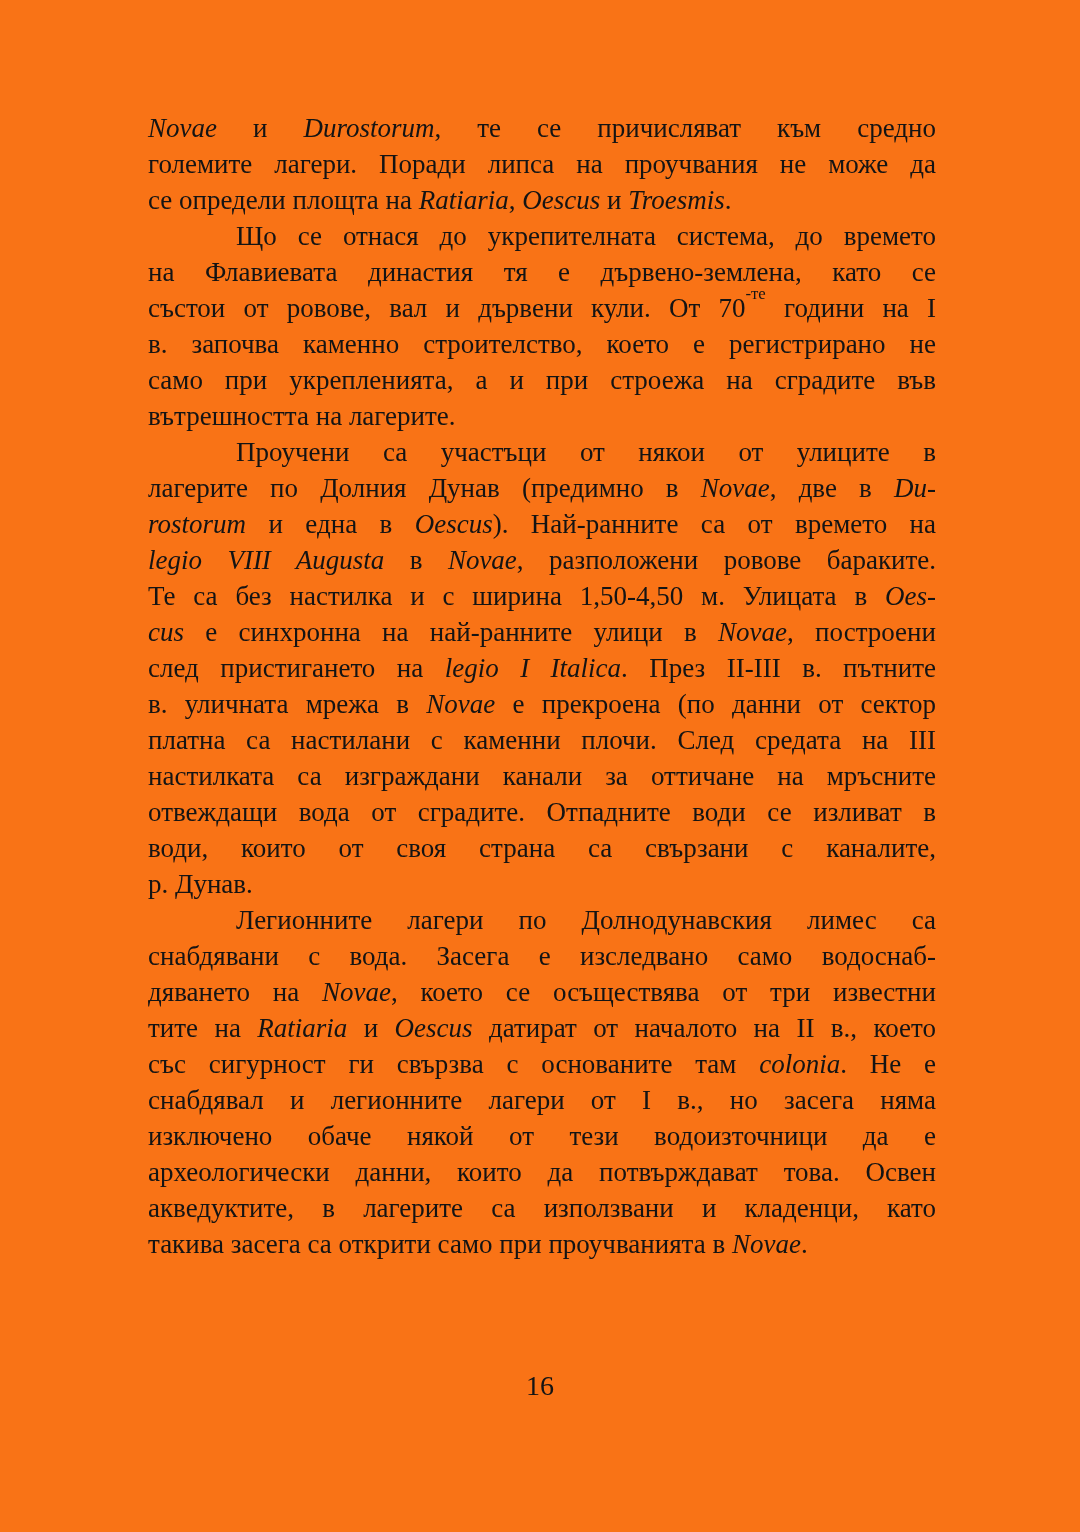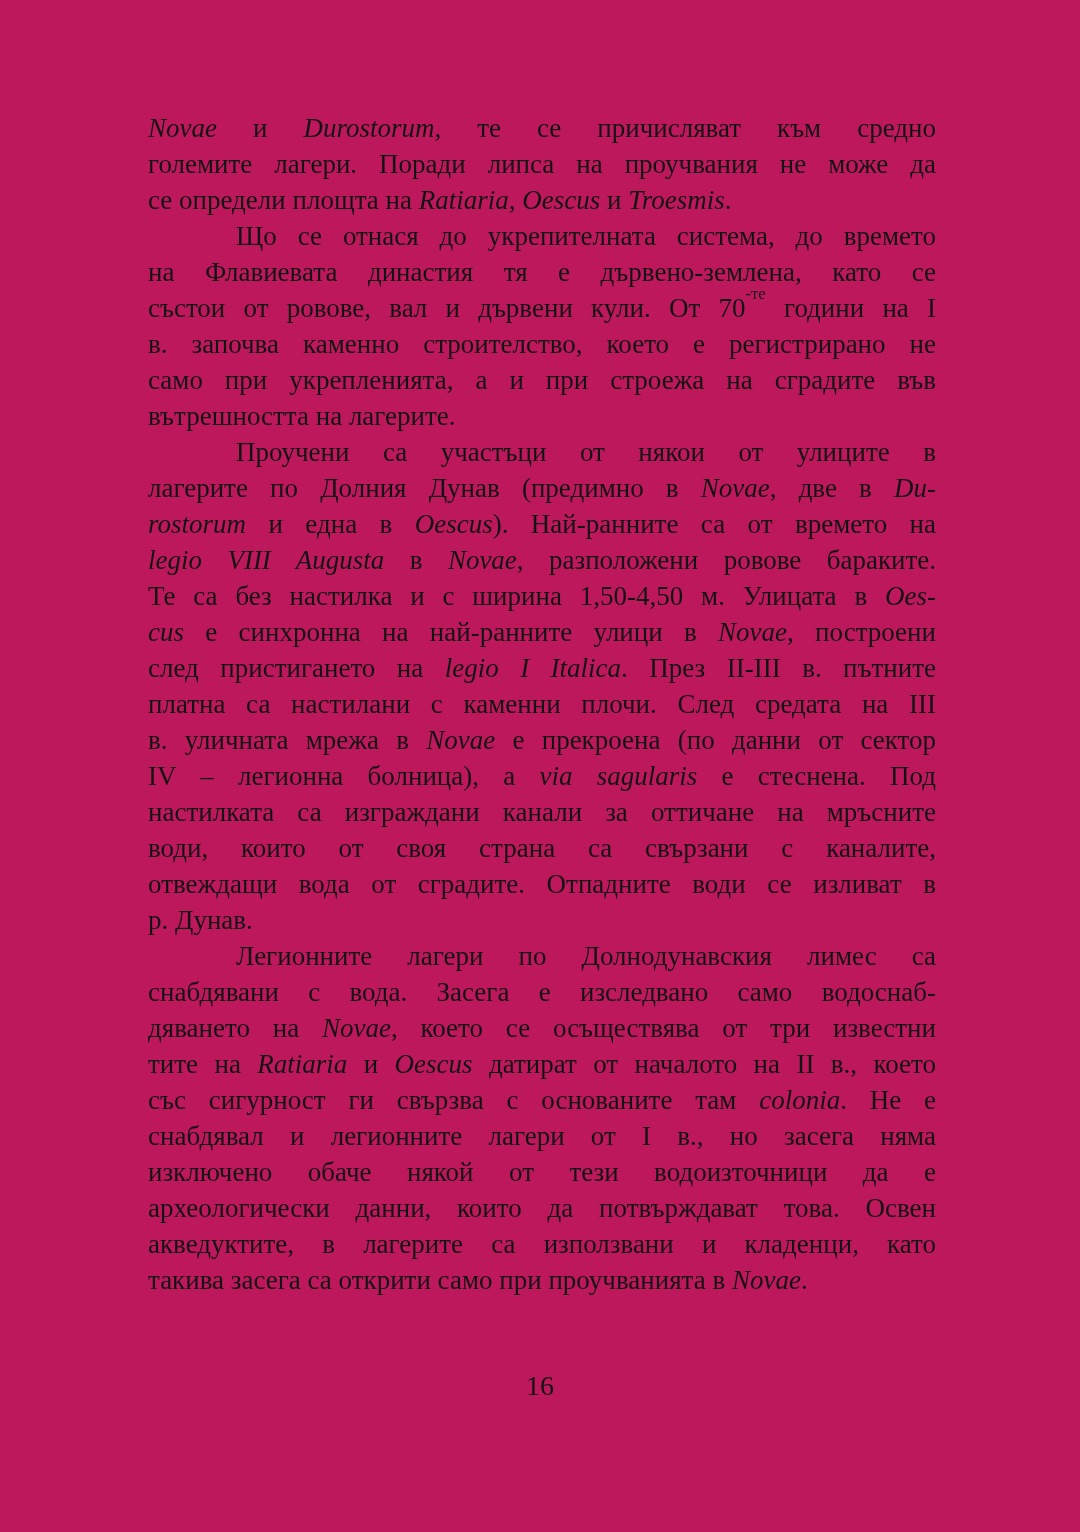--- a/index.html
+++ b/index.html
@@ -4,21 +4,21 @@
 <style>
   html, body {
     margin: 0;
     padding: 0;
     background: #ffffff;
   }
   .page {
     position: relative;
     width: 1080px;
     height: 1532px;
-    background: #be185d;
+    background: #f97316;
     font-family: "Liberation Serif", "DejaVu Serif", serif;
     color: #141414;
     overflow: hidden;
   }
   .text-block {
     position: absolute;
     left: 148px;
     top: 110px;
     width: 788px;
     font-size: 27px;
@@ -79,26 +79,25 @@
         <div class="line last"><span>вътрешността на лагерите.</span></div>
       </div>
       <div class="paragraph">
         <div class="line indent"><span>Проучени са участъци от някои от улиците в</span></div>
         <div class="line"><span>лагерите по Долния Дунав (предимно в </span><span class="italic">Novae</span><span>, две в </span><span class="italic">Du-</span></div>
         <div class="line"><span class="italic">rostorum</span><span> и една в </span><span class="italic">Oescus</span><span>). Най-ранните са от времето на</span></div>
         <div class="line"><span class="italic">legio VIII Augusta</span><span> в </span><span class="italic">Novae</span><span>, разположени ровове бараките.</span></div>
         <div class="line"><span>Те са без настилка и с ширина 1,50-4,50 м. Улицата в </span><span class="italic">Oes-</span></div>
         <div class="line"><span class="italic">cus</span><span> е синхронна на най-ранните улици в </span><span class="italic">Novae</span><span>, построени</span></div>
         <div class="line"><span>след пристигането на </span><span class="italic">legio I Italica</span><span>. През II-III в. пътните</span></div>
+        <div class="line"><span>в. уличната мрежа в </span><span class="italic">Novae</span><span> е прекроена (по данни от сектор</span></div>
         <div class="line"><span>платна са настилани с каменни плочи. След средата на III</span></div>
-        <div class="line"><span>в. уличната мрежа в </span><span class="italic">Novae</span><span> е прекроена (по данни от сектор</span></div>
-        <div class="line"><span>IV – легионна болница), а </span><span class="italic">via sagularis</span><span> е стеснена. Под</span></div>
         <div class="line"><span>настилката са изграждани канали за оттичане на мръсните</span></div>
+        <div class="line"><span>отвеждащи вода от сградите. Отпадните води се изливат в</span></div>
         <div class="line"><span>води, които от своя страна са свързани с каналите,</span></div>
-        <div class="line"><span>отвеждащи вода от сградите. Отпадните води се изливат в</span></div>
         <div class="line last"><span>р. Дунав.</span></div>
       </div>
       <div class="paragraph">
         <div class="line indent"><span>Легионните лагери по Долнодунавския лимес са</span></div>
         <div class="line"><span>снабдявани с вода. Засега е изследвано само водоснаб-</span></div>
         <div class="line"><span>дяването на </span><span class="italic">Novae</span><span>, което се осъществява от три известни</span></div>
         <div class="line"><span>тите на </span><span class="italic">Ratiaria</span><span> и </span><span class="italic">Oescus</span><span> датират от началото на II в., което</span></div>
         <div class="line"><span>със сигурност ги свързва с основаните там </span><span class="italic">colonia</span><span>. Не е</span></div>
         <div class="line"><span>снабдявал и легионните лагери от I в., но засега няма</span></div>
         <div class="line"><span>изключено обаче някой от тези водоизточници да е</span></div>

